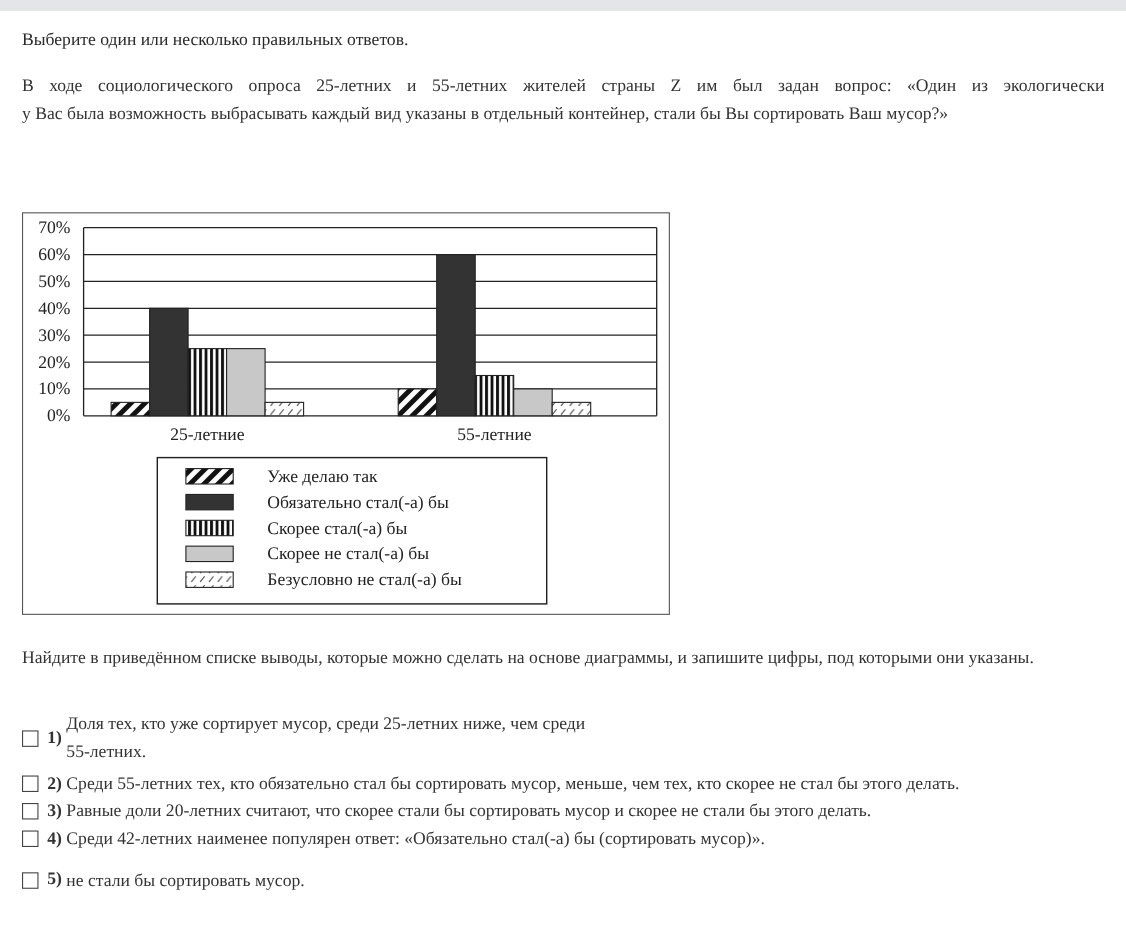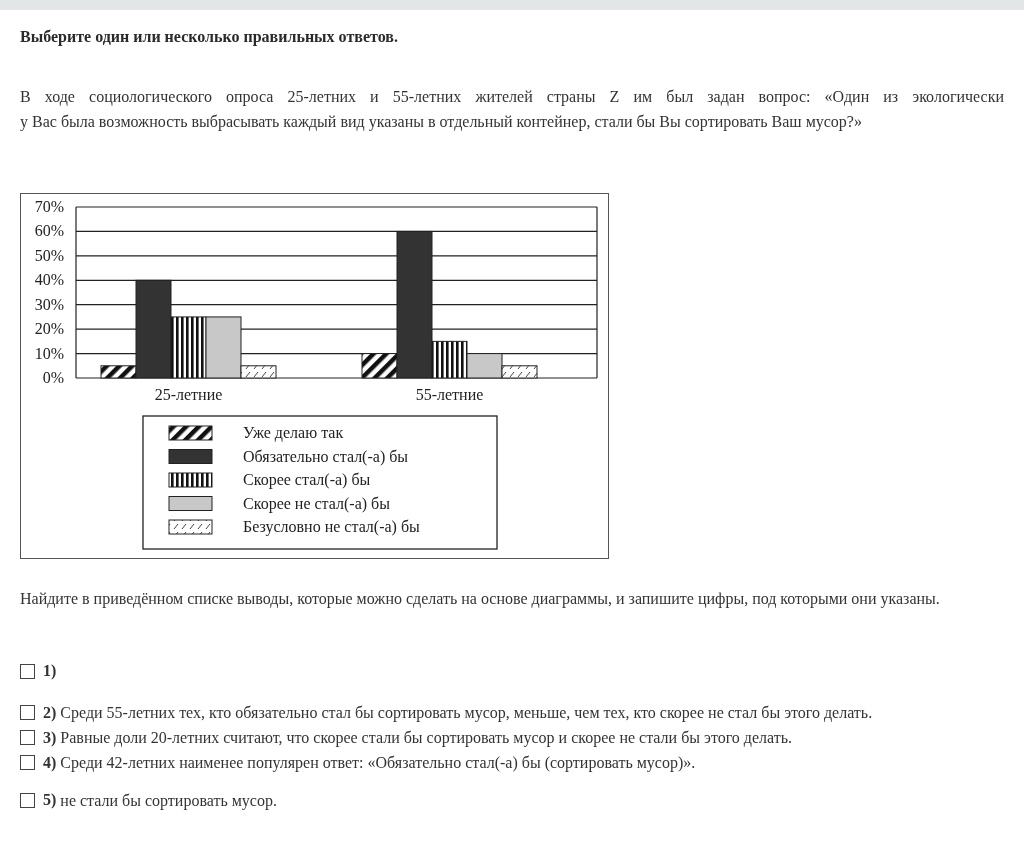--- a/index.html
+++ b/index.html
@@ -4,25 +4,25 @@
 <style>
   html, body { margin: 0; padding: 0; background: #ffffff; }
   body {
     width: 1024px; height: 848px; position: relative; overflow: hidden;
     font-family: "Liberation Serif", "DejaVu Serif", serif;
     color: #333333;
   }
   .topbar { position: absolute; left: 0; top: 0; width: 1024px; height: 10px; background: #e2e6e7; }
   .instruction {
     position: absolute; left: 20px; top: 28px;
-    font-size: 16px; font-weight: bold; color: #2a2a2a;
+    font-size: 16px; font-weight: normal; color: #2a2a2a;
   }
   .question {
     position: absolute; left: 20px; top: 66px; width: 984px;
-    font-size: 16px; line-height: 25px; color: #333; margin-top: 18px;
+    font-size: 16px; line-height: 25px; color: #333;
   }
   .question .justify { text-align: justify; text-align-last: justify; display: block; }
   .chart-frame {
     position: absolute; left: 20px; top: 193px; width: 589px; height: 366px;
     border: 1.5px solid #555; box-sizing: border-box; background: #fff;
   }
   .chart-frame svg { position: absolute; left: 0; top: 0; }
   .find-text {
     position: absolute; left: 20px; top: 586px; width: 984px;
     font-size: 16px; line-height: 26px; color: #333;
@@ -121,20 +121,24 @@
       </g>
   </svg>
 </div>
 
 <div class="find-text">Найдите в приведённом списке выводы, которые можно сделать на основе диаграммы, и запишите цифры, под которыми они указаны.</div>
 
 <div class="options">
   <div class="option opt-double opt1">
     <span class="cb"></span>
     <span class="num">1)</span>
+    <span class="txt">
+      <span style="display:block">Доля тех, кто уже сортирует мусор, среди 25-летних ниже, чем среди</span>
+      <span style="display:block">55-летних.</span>
+    </span>
   </div>
   <div class="option opt-single">
     <span class="cb"></span>
     <span class="num">2)</span>
     <span class="txt">Среди 55-летних тех, кто обязательно стал бы сортировать мусор, меньше, чем тех, кто скорее не стал бы этого делать.</span>
   </div>
   <div class="option opt-single">
     <span class="cb"></span>
     <span class="num">3)</span>
     <span class="txt">Равные доли 20-летних считают, что скорее стали бы сортировать мусор и скорее не стали бы этого делать.</span>

